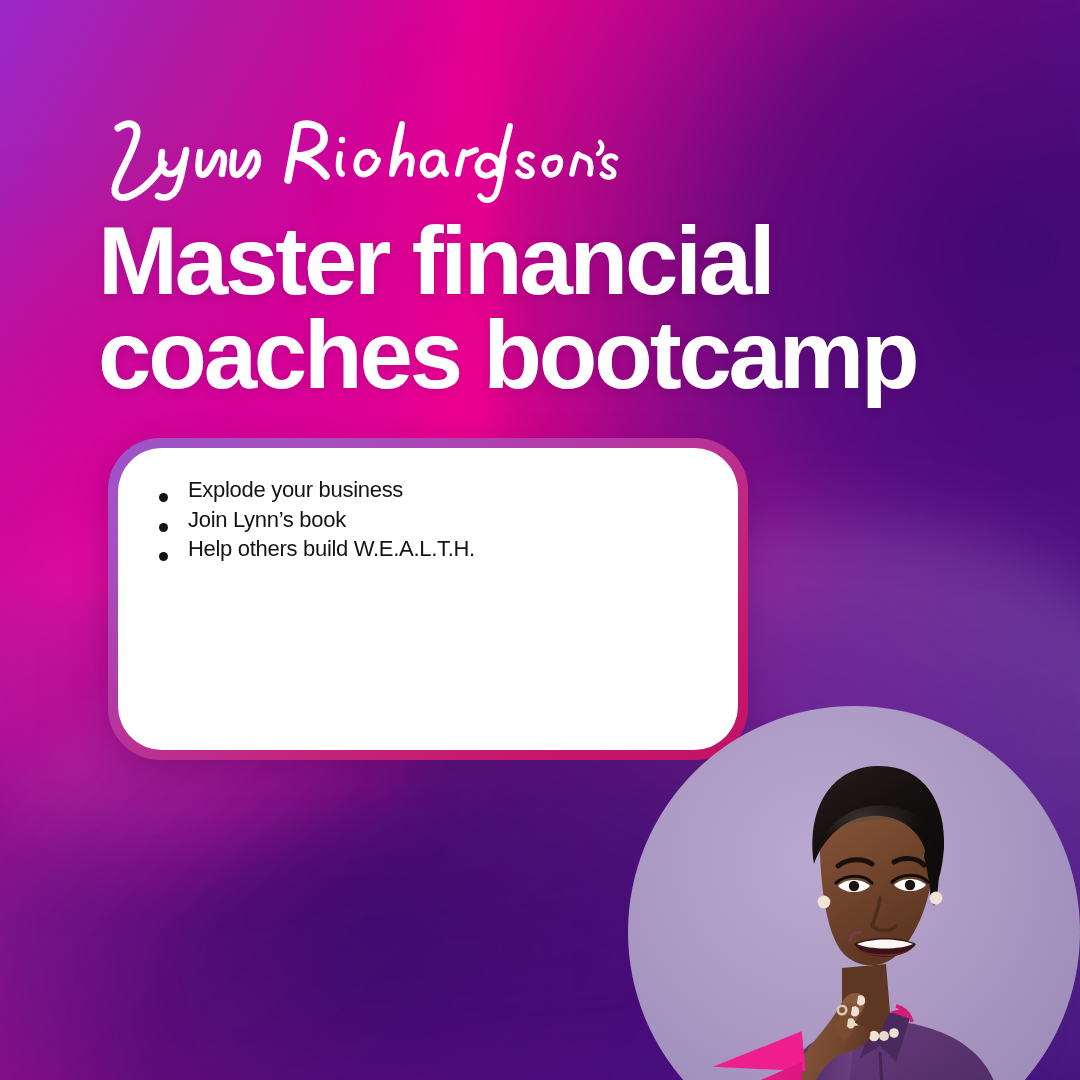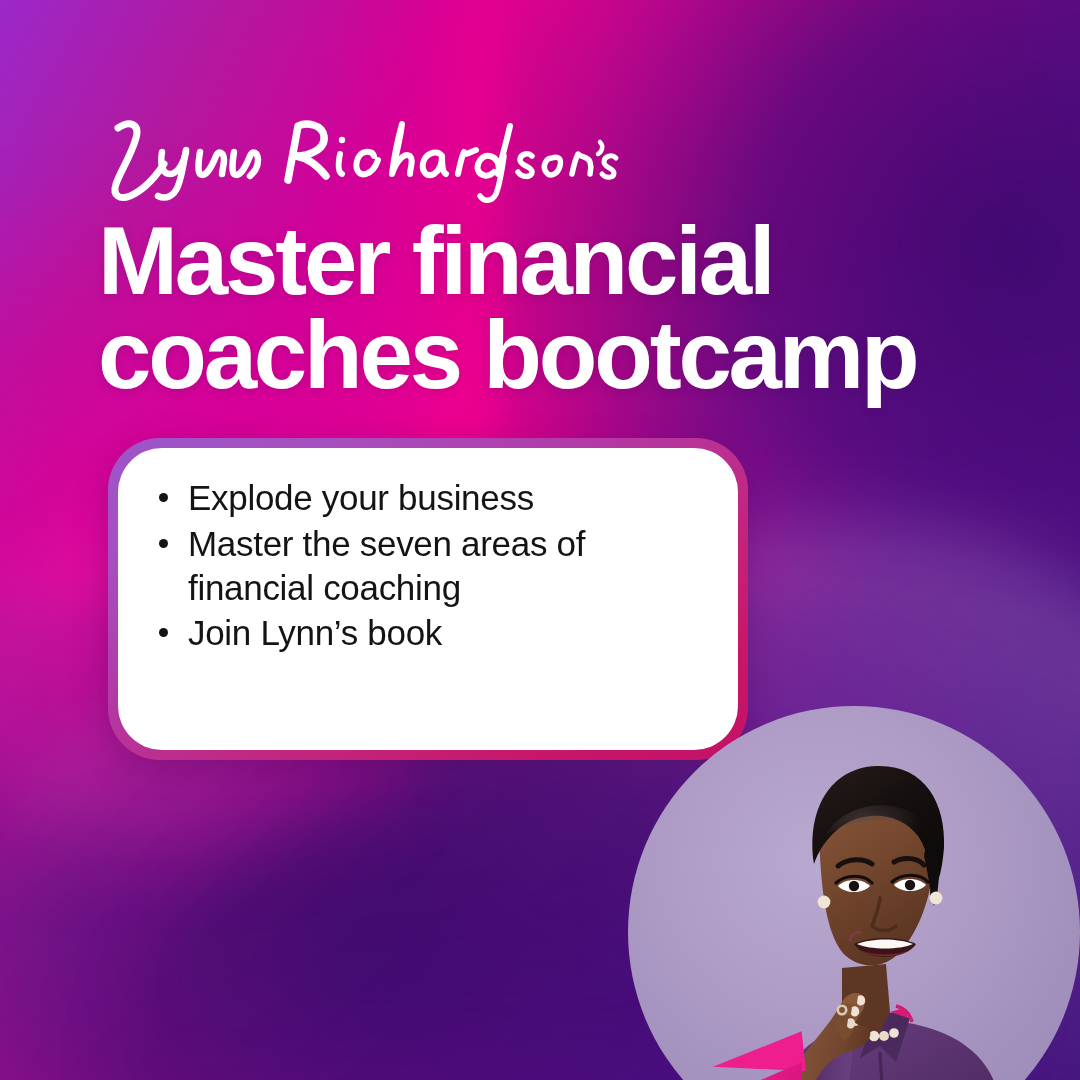--- a/index.html
+++ b/index.html
@@ -171,21 +171,21 @@
     background:#ffffff;
     border-radius:44px;
     padding:28px 30px 26px 34px;
     display:flex; align-items:flex-start;
   }
   .bullets {
     list-style:none;
     width:100%;
     color:#141414;
     font-family:"Liberation Sans", sans-serif;
-    font-size:35px;
+    font-size:22px;
     line-height:1.25;
     letter-spacing:-0.3px;
   }
   .bullets li {
     position:relative;
     padding-left:36px;
     margin-bottom:2px;
   }
   .bullets li::before {
     content:"";
@@ -287,22 +287,22 @@
 
   <h1 class="headline">
     <span class="hl-line">Master financial</span>
     <span class="hl-line">coaches bootcamp</span>
   </h1>
 
   <div class="card-wrap">
     <div class="card">
       <ul class="bullets">
         <li>Explode your business</li>
-        <li>Master the seven areas of financial coaching</li>
         <li>Join Lynn’s book</li>
+        <li>Help others build W.E.A.L.T.H.</li>
       </ul>
     </div>
   </div>
 
   <div class="portrait-circle">
     <div class="portrait-stage">
 
       <div class="pink-wedge"></div>
       <div class="pink-wedge-2"></div>
 

